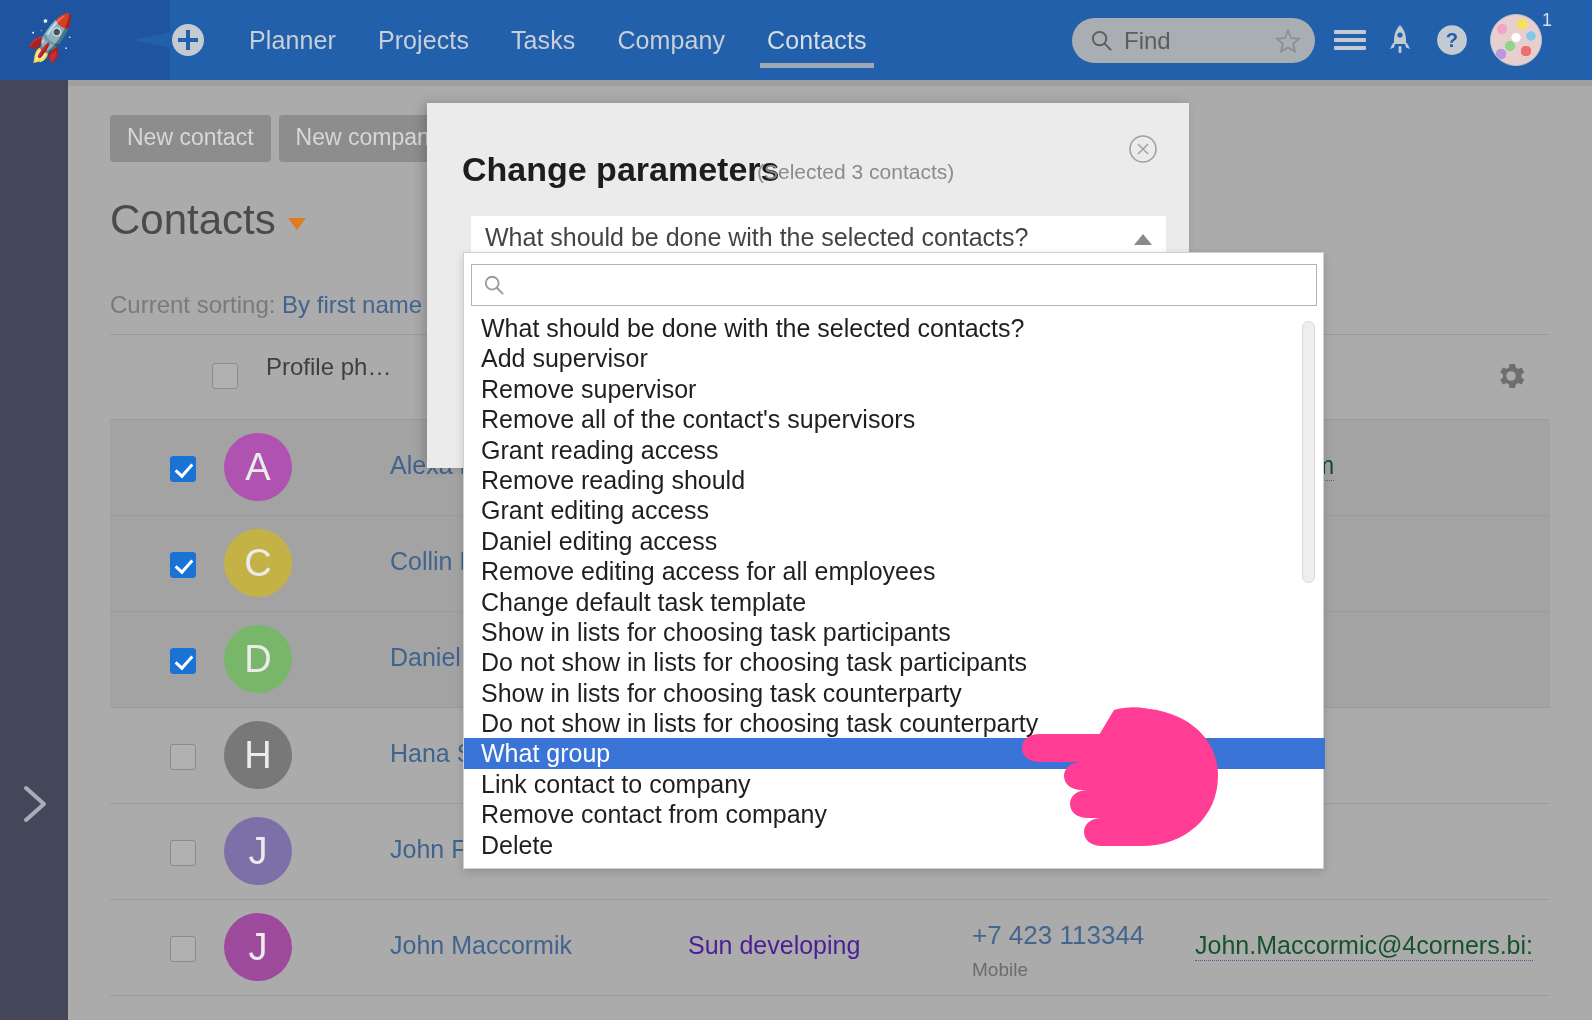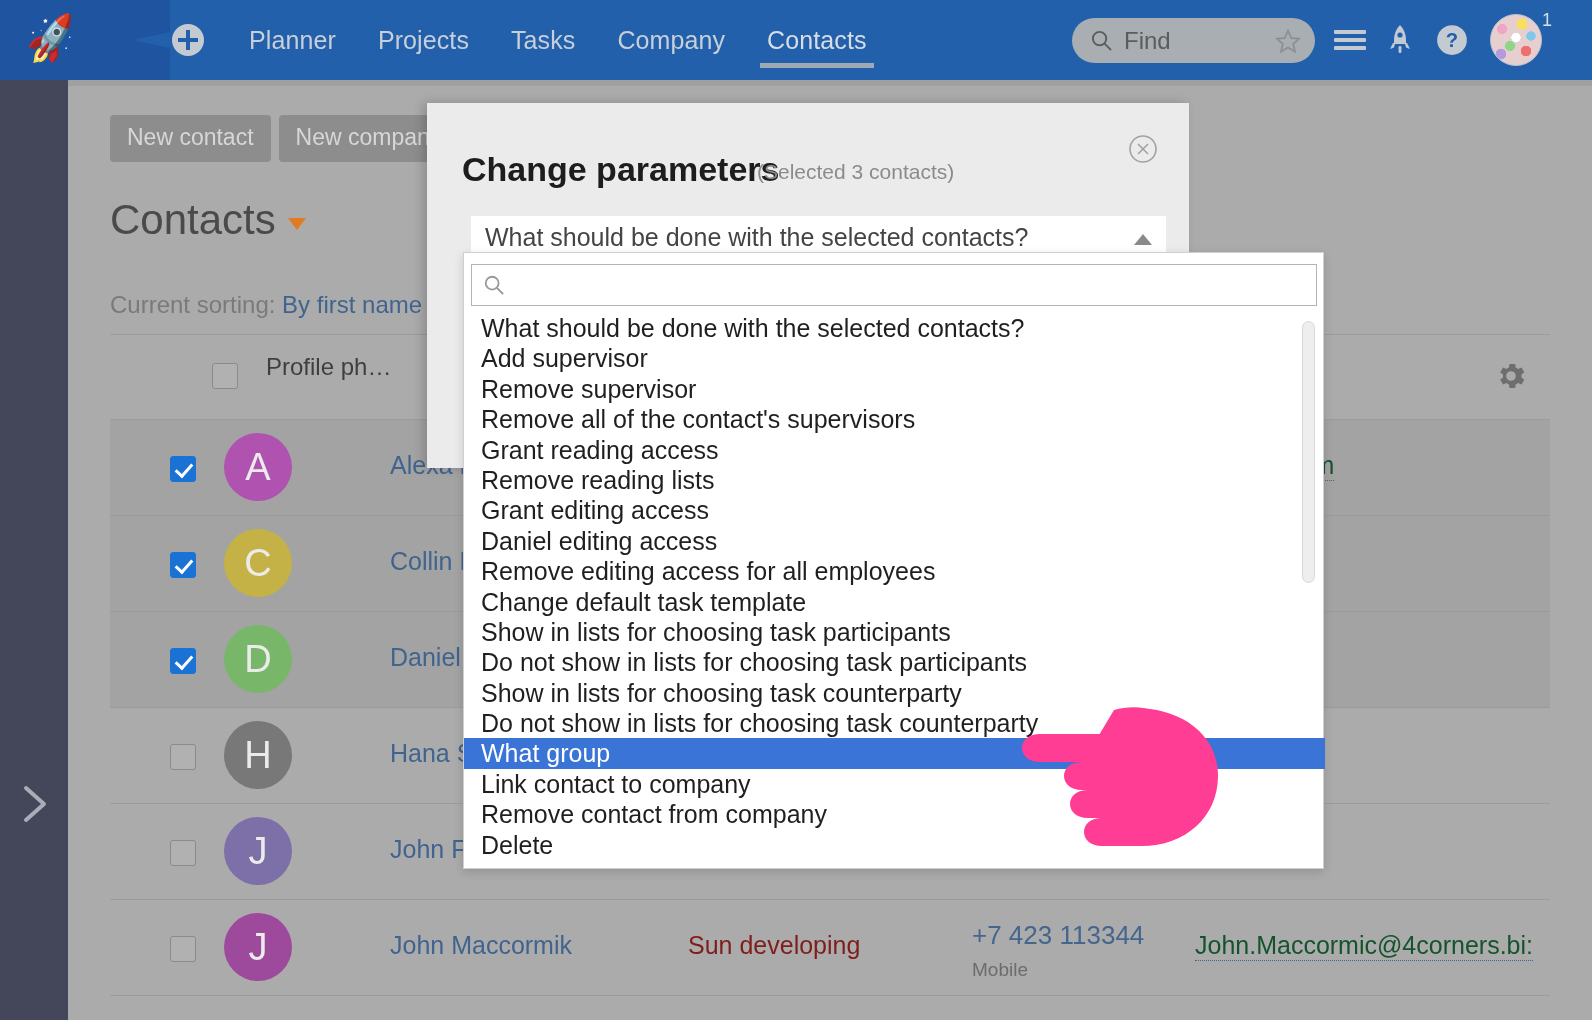--- a/index.html
+++ b/index.html
@@ -181,21 +181,21 @@
     width: 68px; height: 68px; border-radius: 50%;
     display: flex; align-items: center; justify-content: center;
     color: #ebebeb; font-size: 38px;
   }
   .rname {
     position: absolute; left: 280px; top: 31px;
     font-size: 25px; color: #40648e; cursor: pointer; white-space: nowrap;
   }
   .rcompany {
     position: absolute; left: 578px; top: 31px;
-    font-size: 25px; color: #7f1d1d; cursor: pointer; white-space: nowrap;
+    font-size: 25px; color: #4c1d95; cursor: pointer; white-space: nowrap;
   }
   .rphone {
     position: absolute; left: 862px; top: 20px;
     font-size: 26px; color: #44658d; white-space: nowrap;
   }
   .rphone .sub { display: block; font-size: 19px; color: #6c6c6c; margin-top: 8px; }
   .remail {
     position: absolute; left: 1085px; top: 31px;
     font-size: 25px; color: #14532d; border-bottom: 1px dotted #44658d;
     white-space: nowrap; cursor: pointer;
@@ -442,21 +442,21 @@
             <line x1="15" y1="15" x2="22" y2="22"></line>
         </svg>
       </span>
     </div>
     <div class="dd-list" id="dd-host">
         <div class="dd-item">What should be done with the selected contacts?</div>
         <div class="dd-item">Add supervisor</div>
         <div class="dd-item">Remove supervisor</div>
         <div class="dd-item">Remove all of the contact's supervisors</div>
         <div class="dd-item">Grant reading access</div>
-        <div class="dd-item">Remove reading lists</div>
+        <div class="dd-item">Remove reading should</div>
         <div class="dd-item">Grant editing access</div>
         <div class="dd-item">Daniel editing access</div>
         <div class="dd-item">Remove editing access for all employees</div>
         <div class="dd-item">Change default task template</div>
         <div class="dd-item">Show in lists for choosing task participants</div>
         <div class="dd-item">Do not show in lists for choosing task participants</div>
         <div class="dd-item">Show in lists for choosing task counterparty</div>
         <div class="dd-item">Do not show in lists for choosing task counterparty</div>
         <div class="dd-item sel">What group</div>
         <div class="dd-item">Link contact to company</div>

